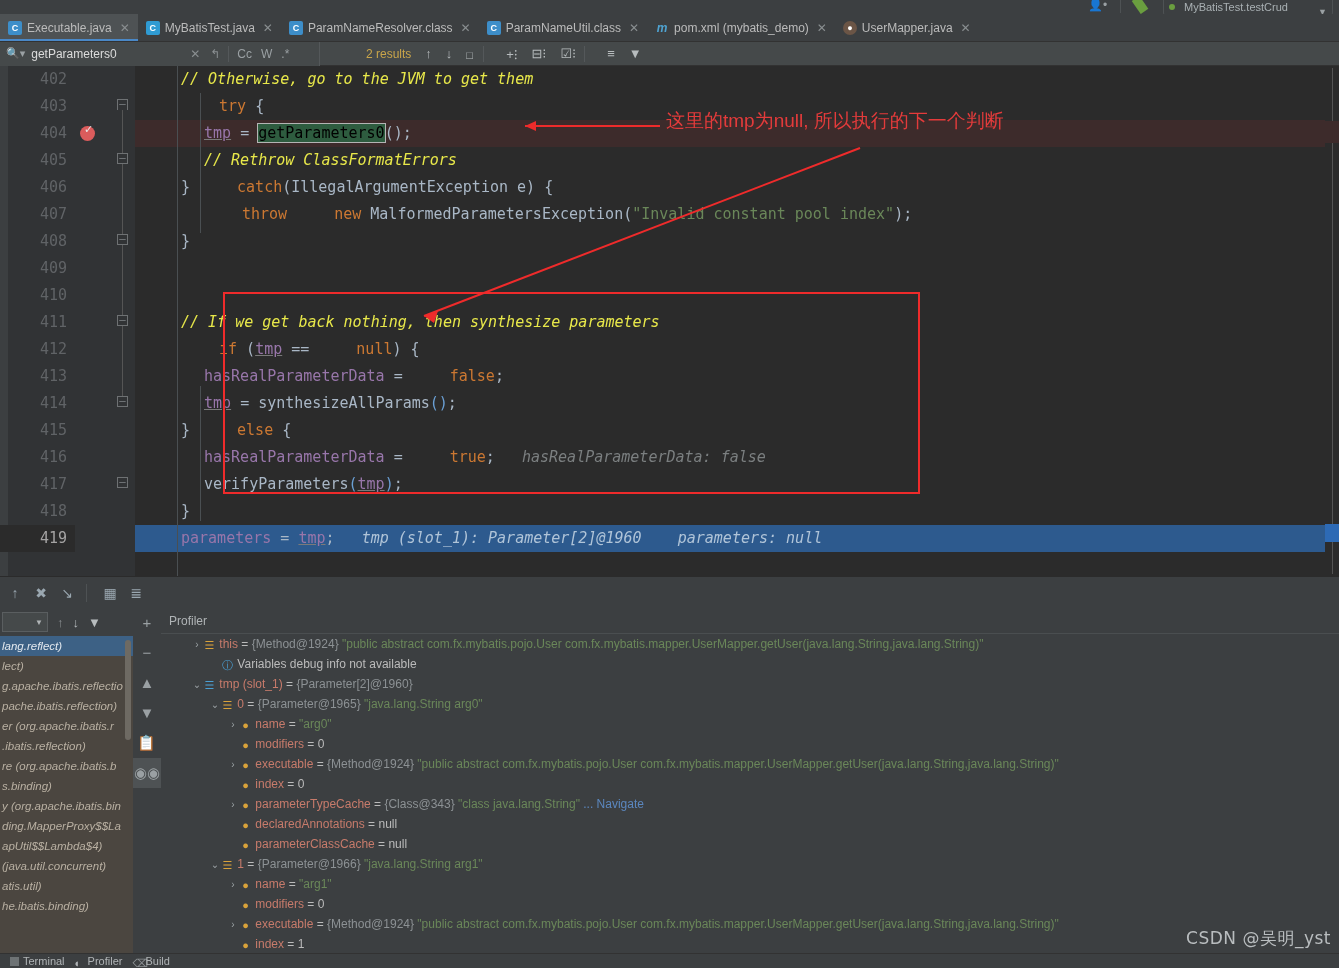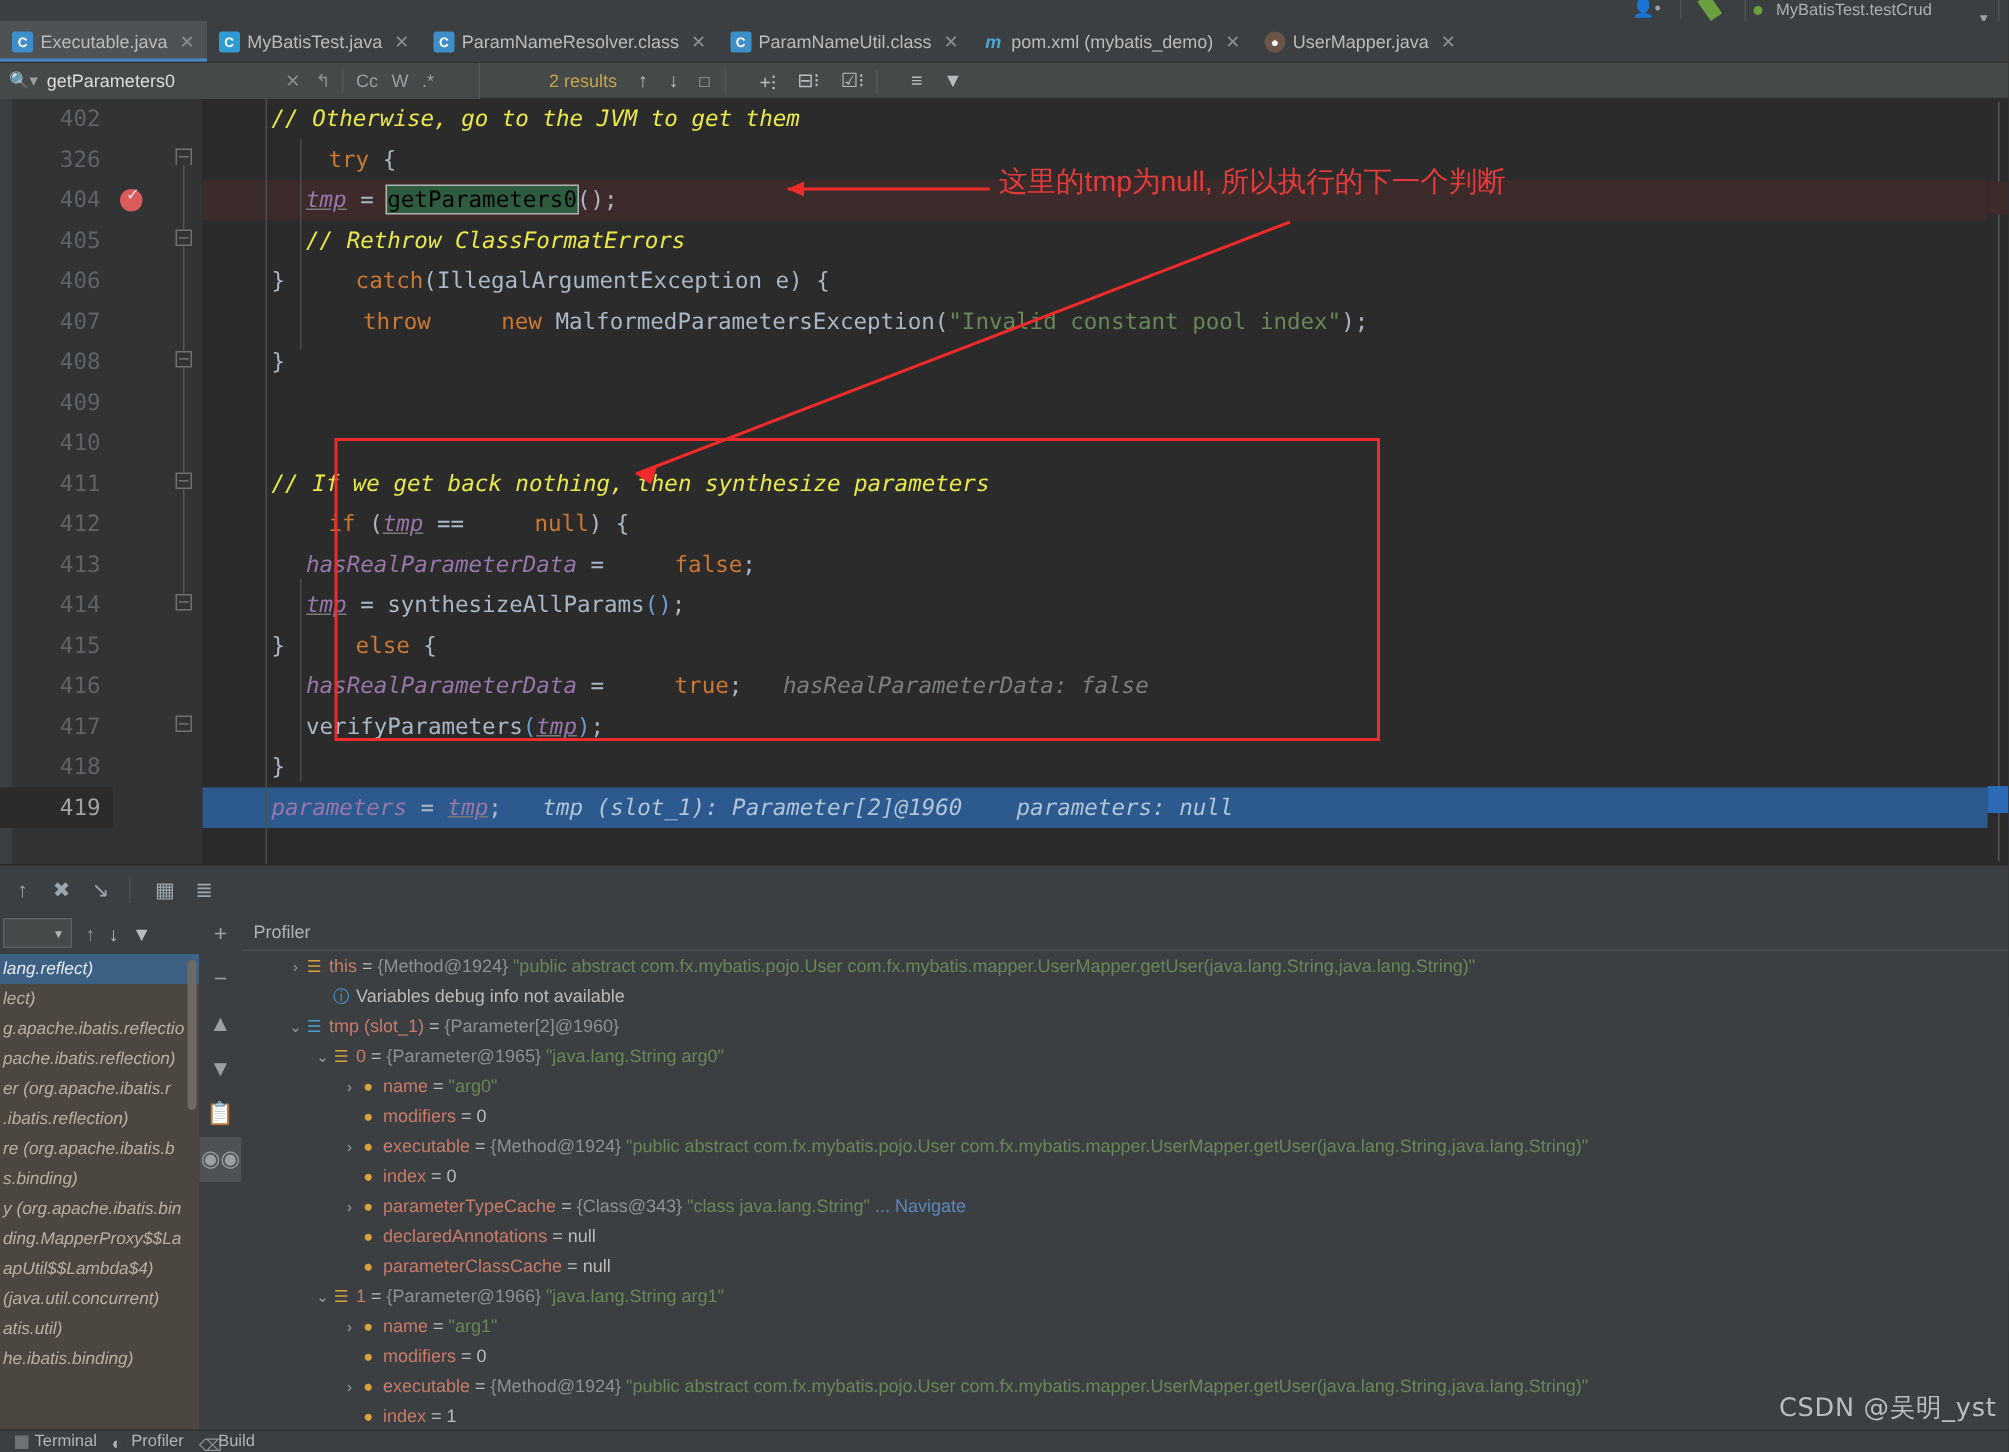--- a/index.html
+++ b/index.html
@@ -114,21 +114,21 @@
   .indentguides{ position:absolute; left:0; top:0; width:100%; height:100%; pointer-events:none;}
   .ig{ position:absolute; width:1px; background:#4a4f52;}
 
   
   .kw{ color:#cc7832;margin-left:38px; }
   .cmt{ color:#e8e84a; font-style:italic;text-align:right; }
   .str{ color:#6a8759; }
   .cls{ color:#a9b7c6; }
   .pln{ color:#a9b7c6; }
   .brc{ color:#a9b7c6; }
-  .fld{ color:#9876aa;font-style:italic; }
+  .fld{ color:#9876aa; }
   .meth{ color:#a9b7c6; }
   .hint{ color:#7b7f80; font-style:italic; }
   .hint2{ color:#b0c4d8; font-style:italic; }
   .und{ text-decoration:underline; text-decoration-color:#7a7a7a;}
   .findhit{ background:#2e5c3f; outline:1px solid #b4b4b4; }
   .paren{color:#a9b7c6;}
   .blueb{color:#6a9fd4;}
 
   
   .edscroll{ position:absolute; right:0; top:0; width:14px; height:510px; background:#2b2b2b;}
@@ -296,21 +296,21 @@
     <span class="fdiv"></span>
     <span class="fbtn">≡</span>
     <span class="fbtn">▼</span>
   </div>
 
   <div class="editor">
     <div class="gutter">
       <div class="leftbar"></div>
       <div class="linenos" id="linenos">
           <div class="lineno">402</div>
-          <div class="lineno">326</div>
+          <div class="lineno">403</div>
           <div class="lineno">404</div>
           <div class="lineno">405</div>
           <div class="lineno">406</div>
           <div class="lineno">407</div>
           <div class="lineno">408</div>
           <div class="lineno">409</div>
           <div class="lineno">410</div>
           <div class="lineno">411</div>
           <div class="lineno">412</div>
           <div class="lineno">413</div>

